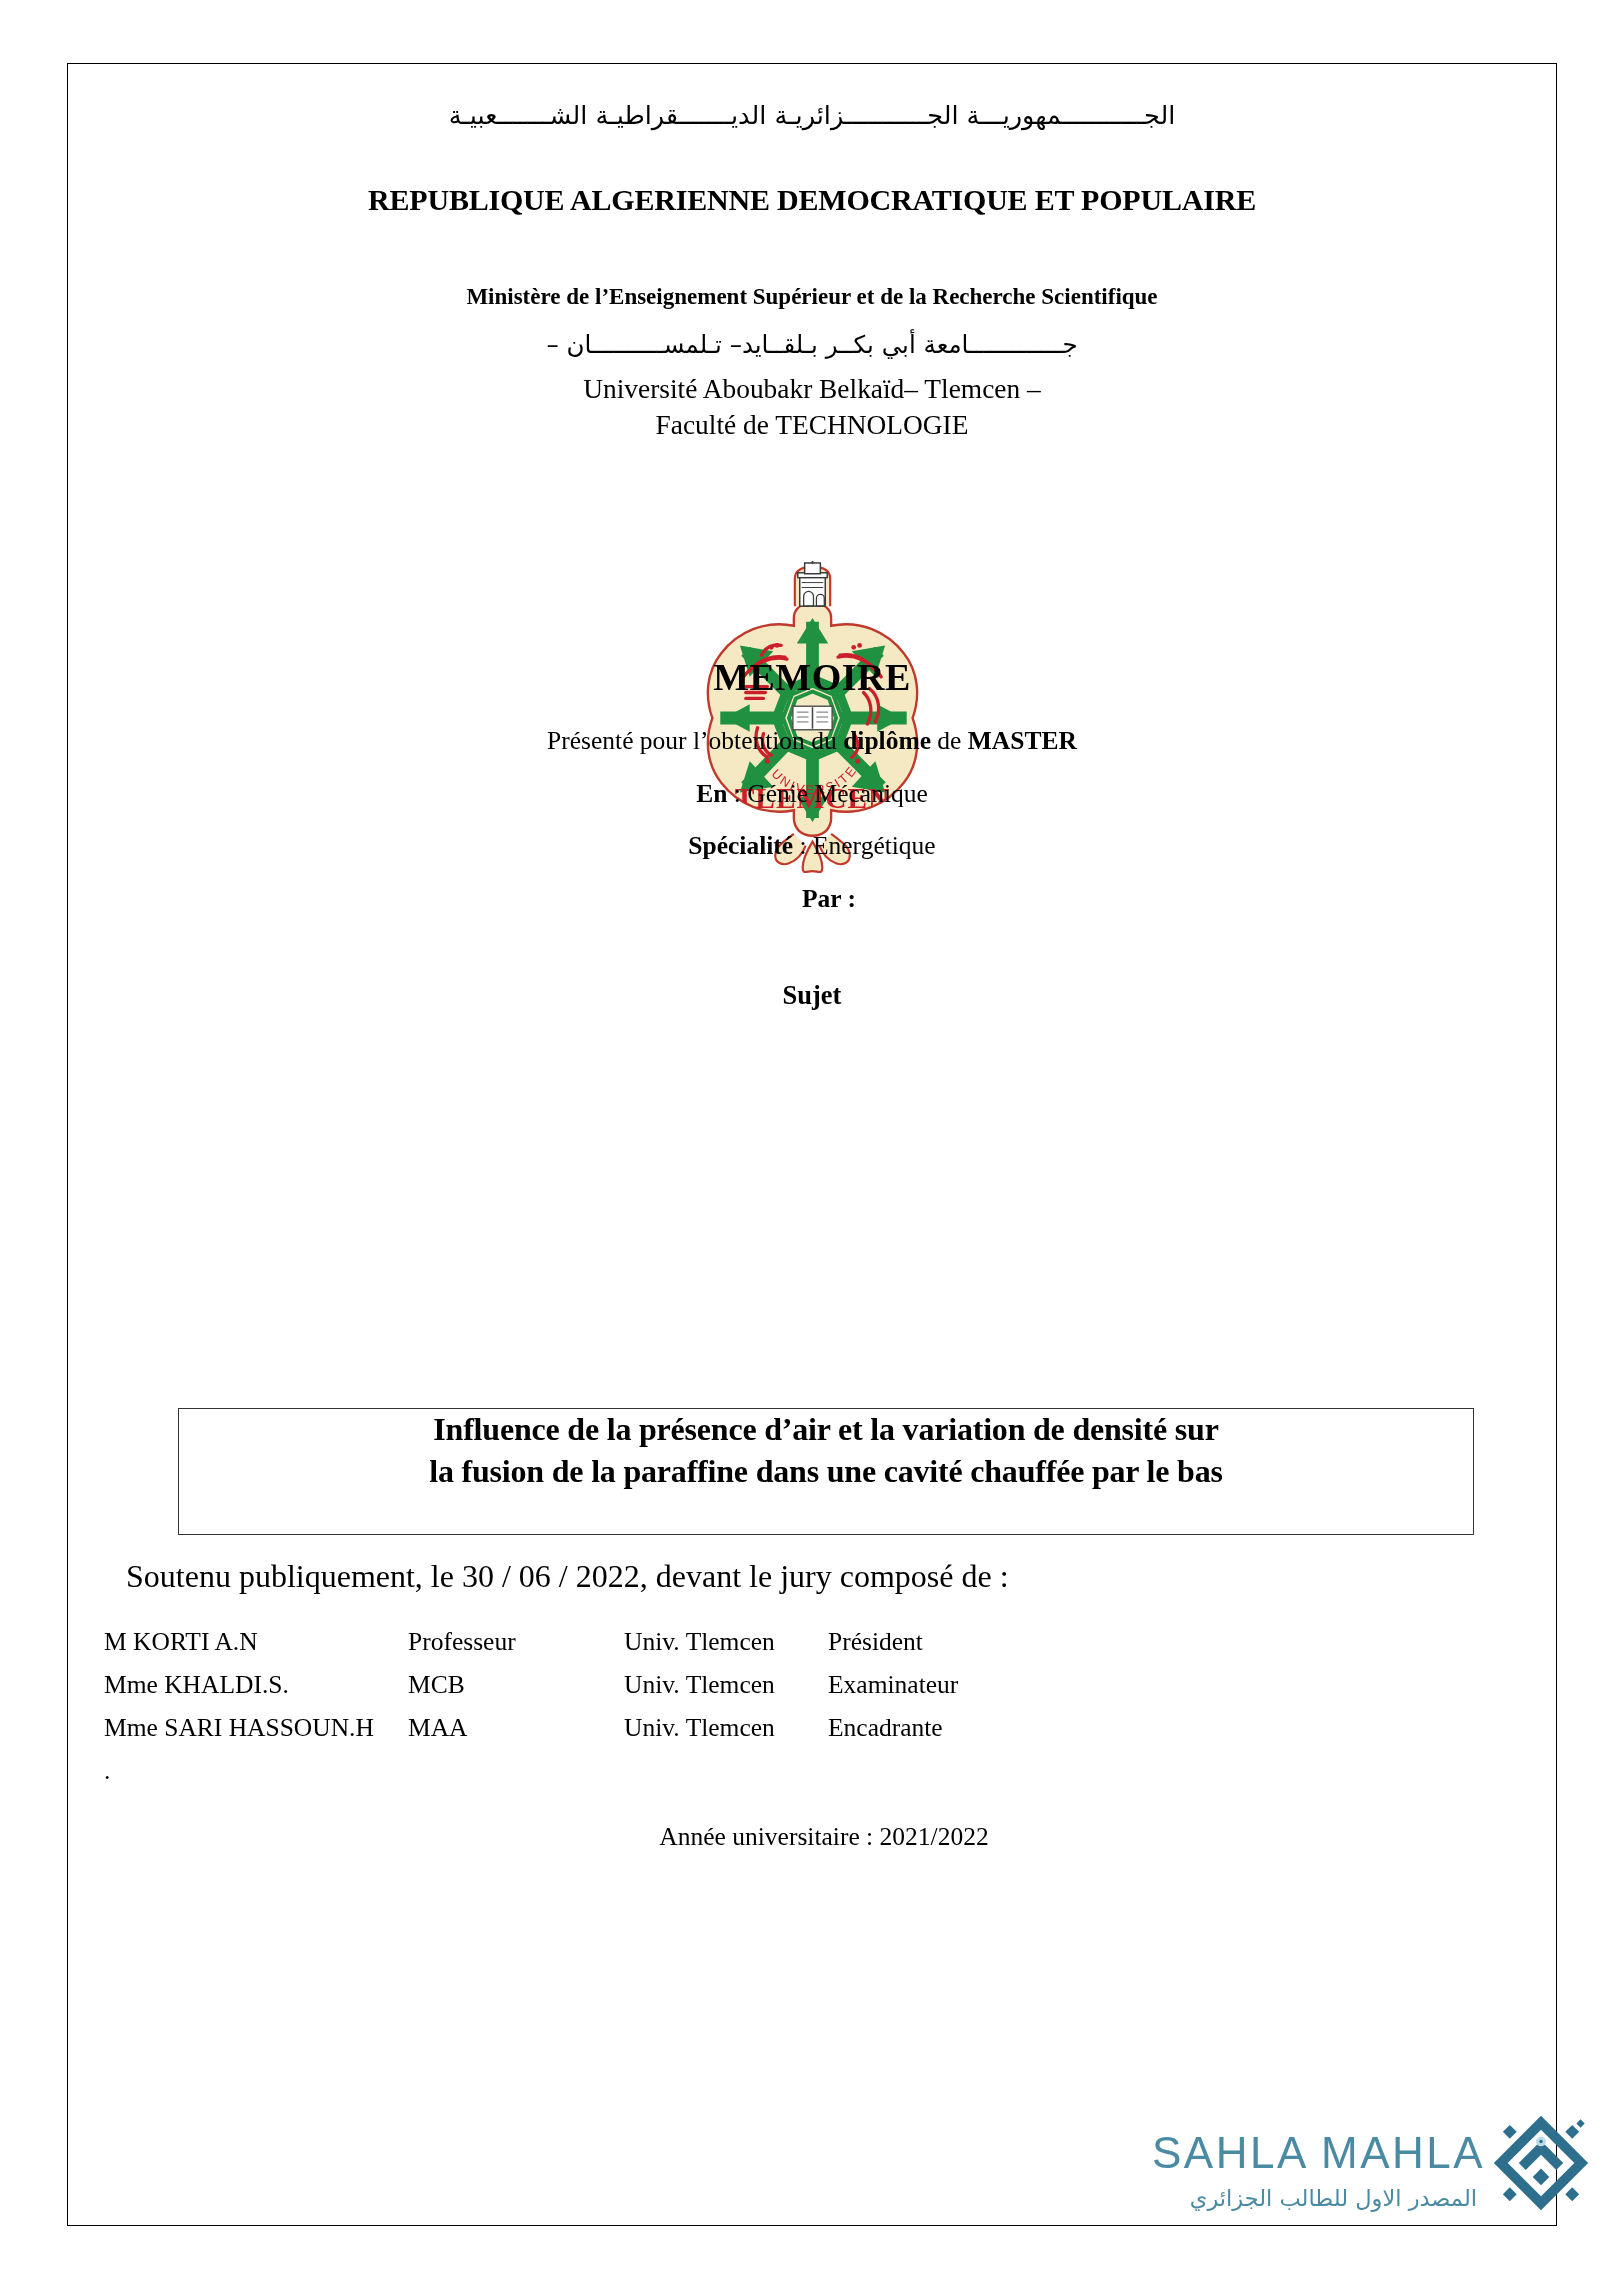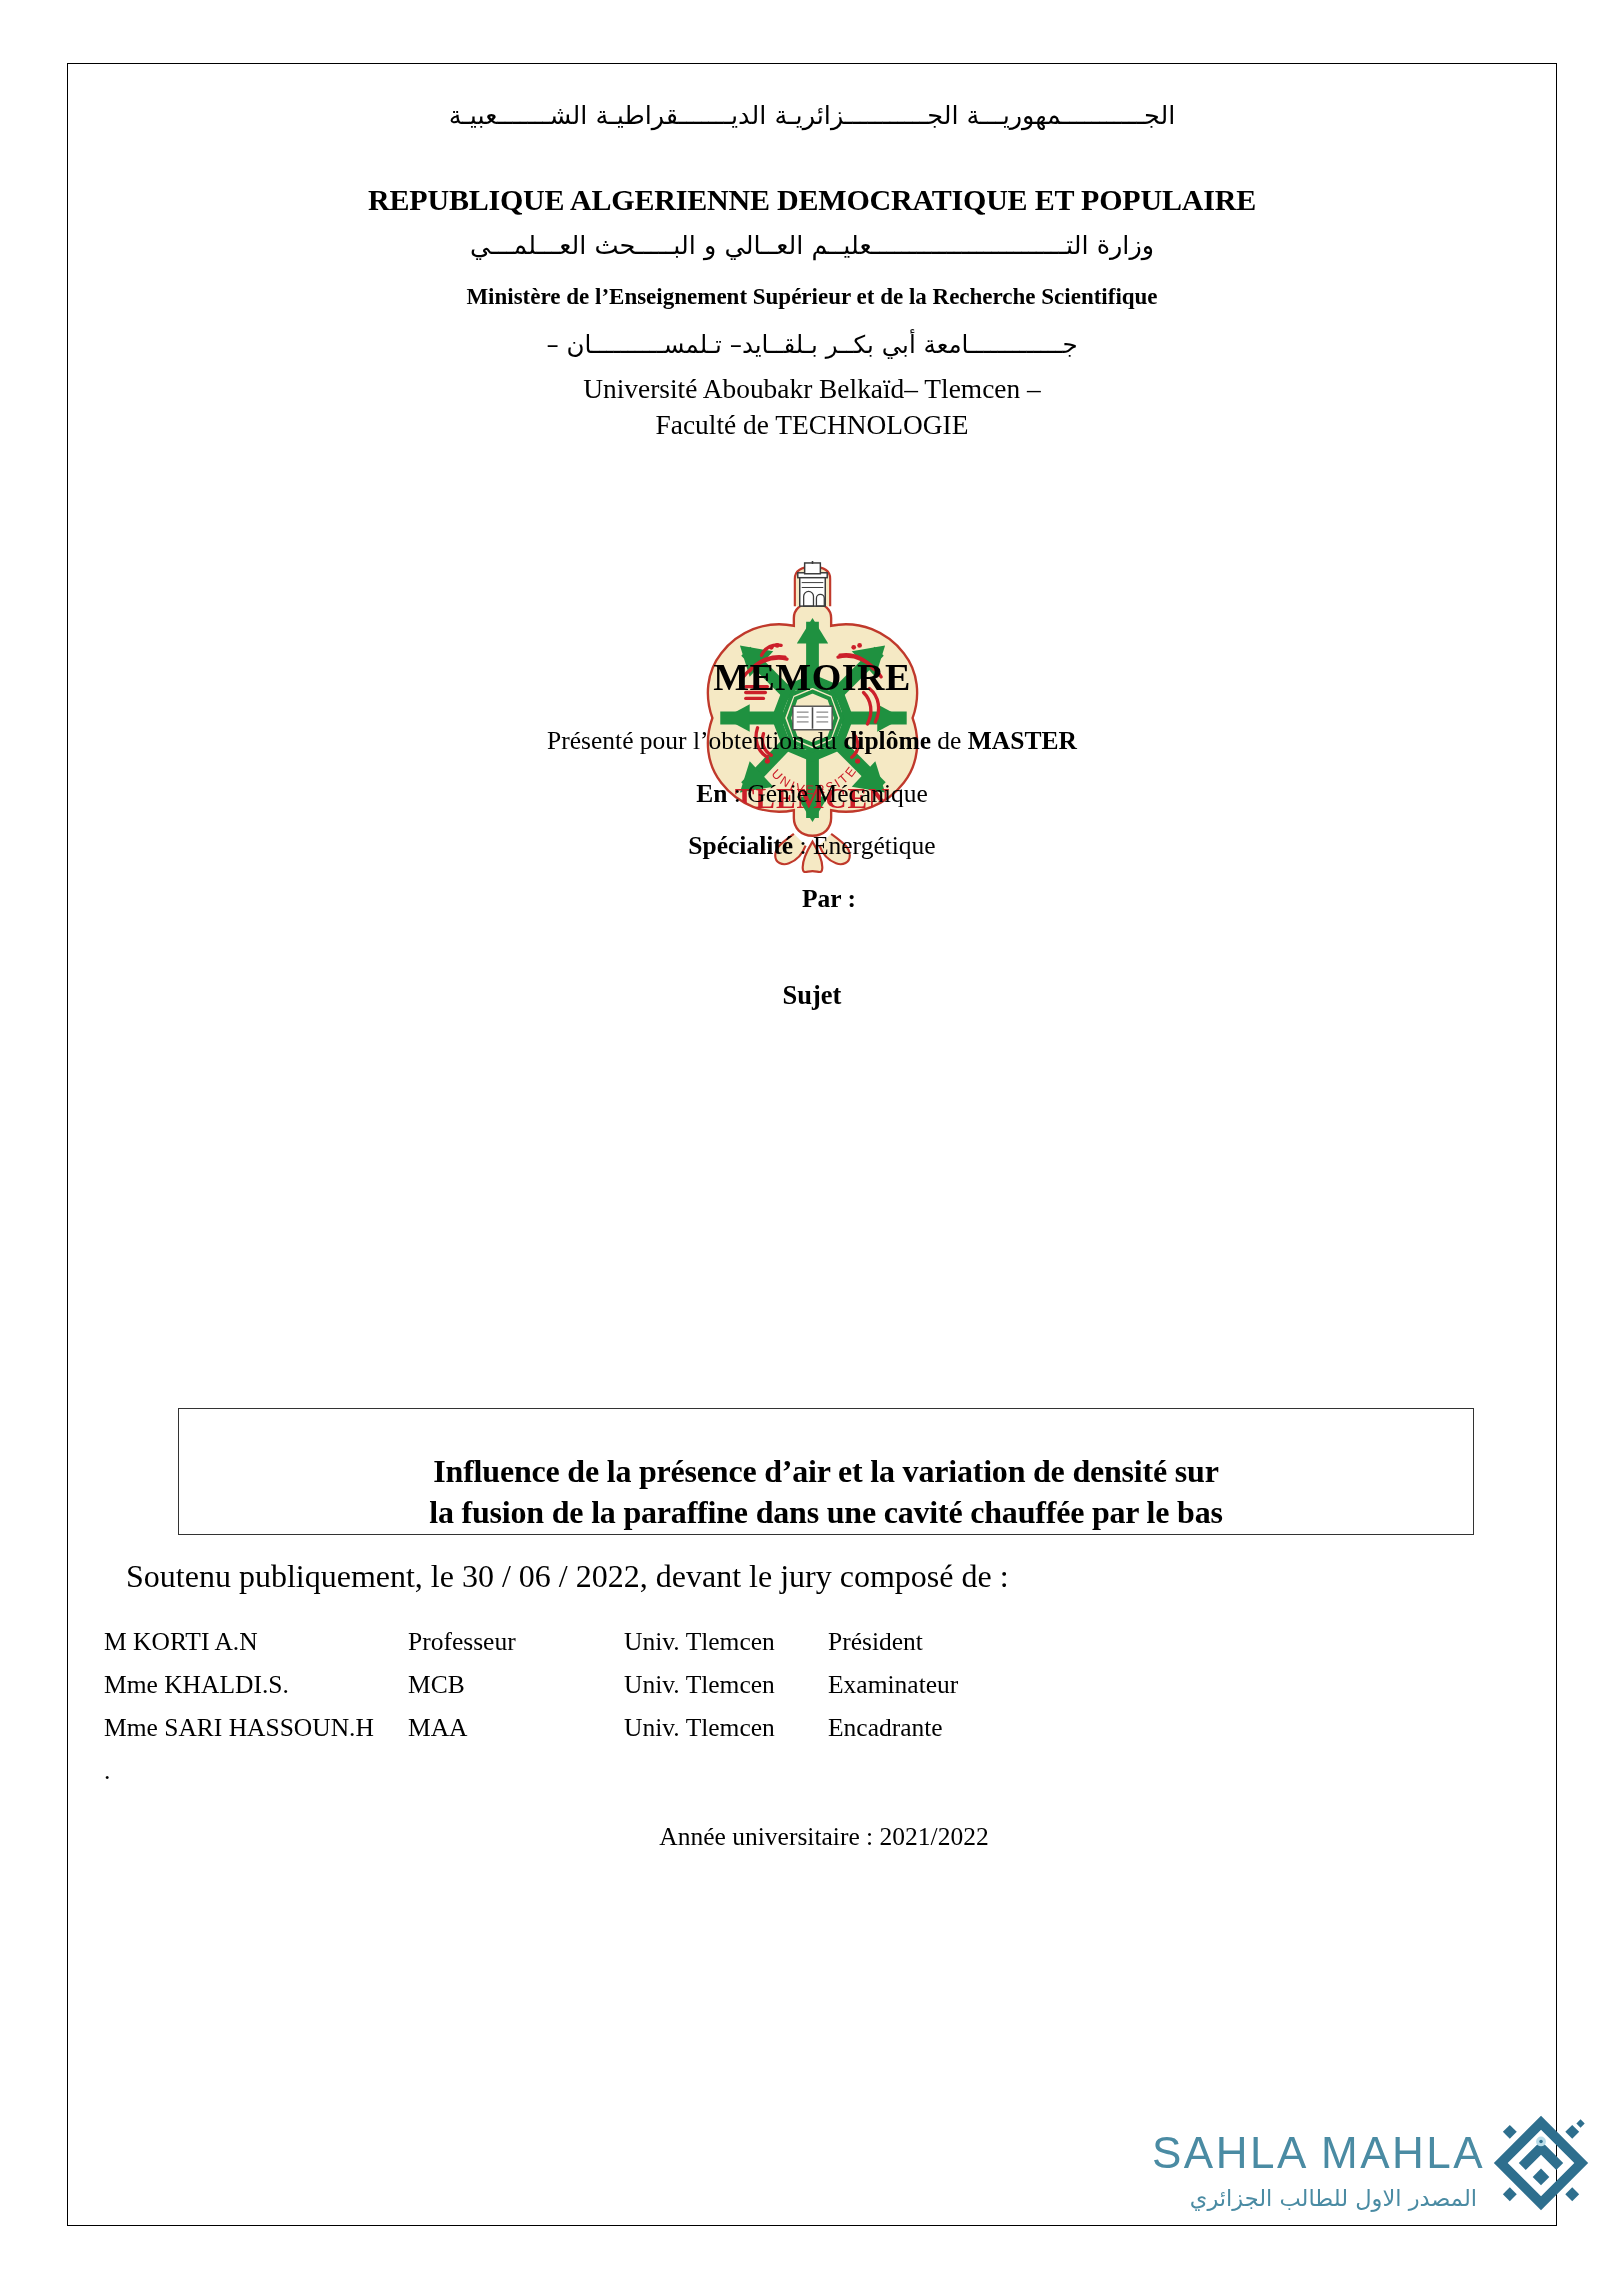--- a/index.html
+++ b/index.html
@@ -48,21 +48,21 @@
   .par-line{position:absolute;left:0;top:821px;width:1490px;text-align:center;
             font-size:25.5px;font-weight:bold;margin-left:17px;}
   .authors{position:absolute;left:0;top:864px;width:1490px;text-align:center;
            font-size:28px;font-weight:bold;}
   .sujet{position:absolute;left:0;top:917px;width:1490px;text-align:center;
          font-size:26.5px;font-weight:bold;}
 
   
   .title-box{position:absolute;left:111px;top:1345px;width:1296px;height:127px;
              border:1.4px solid #333;box-sizing:border-box;
-             display:flex;align-items:flex-end;justify-content:center;
+             display:flex;align-items:flex-start;justify-content:center;
              padding:0 25px;}
   .title-box .t{font-size:32px;font-weight:bold;line-height:1.30;
                 text-align:center;letter-spacing:-0.2px;}
 
   
   .soutenu{position:absolute;left:59px;top:1495px;width:1372px;
            font-size:32px;}
   .jury{position:absolute;left:37px;top:1564px;width:1392px;
         font-size:25.5px;}
   .jury .row{display:flex;height:43px;align-items:flex-start;}
@@ -89,21 +89,20 @@
 <body>
 
 <div class="page-border"></div>
 
 <div class="content">
 
   <div class="hdr-ar1 ar">الجـــــــــــمهوريـــة الجـــــــــــزائريـة الديـــــــقراطيـة الشـــــــعبيـة</div>
 
   <div class="hdr-fr1">REPUBLIQUE ALGERIENNE DEMOCRATIQUE ET POPULAIRE</div>
 
-  <div class="hdr-ar2 ar">وزارة التــــــــــــــــــــــــــعليــم العــالي و البـــــحث العـــلمـــي</div>
 
   <div class="hdr-fr2">Ministère de l’Enseignement Supérieur et de la Recherche Scientifique</div>
 
   <div class="hdr-ar3 ar">جـــــــــــــامعة أبي بكــر بـلقــايد– تـلمســــــــــان –</div>
 
   <div class="hdr-fr3">
     <div>Université Aboubakr Belkaïd– Tlemcen –</div>
     <div>Faculté de TECHNOLOGIE</div>
   </div>
 

